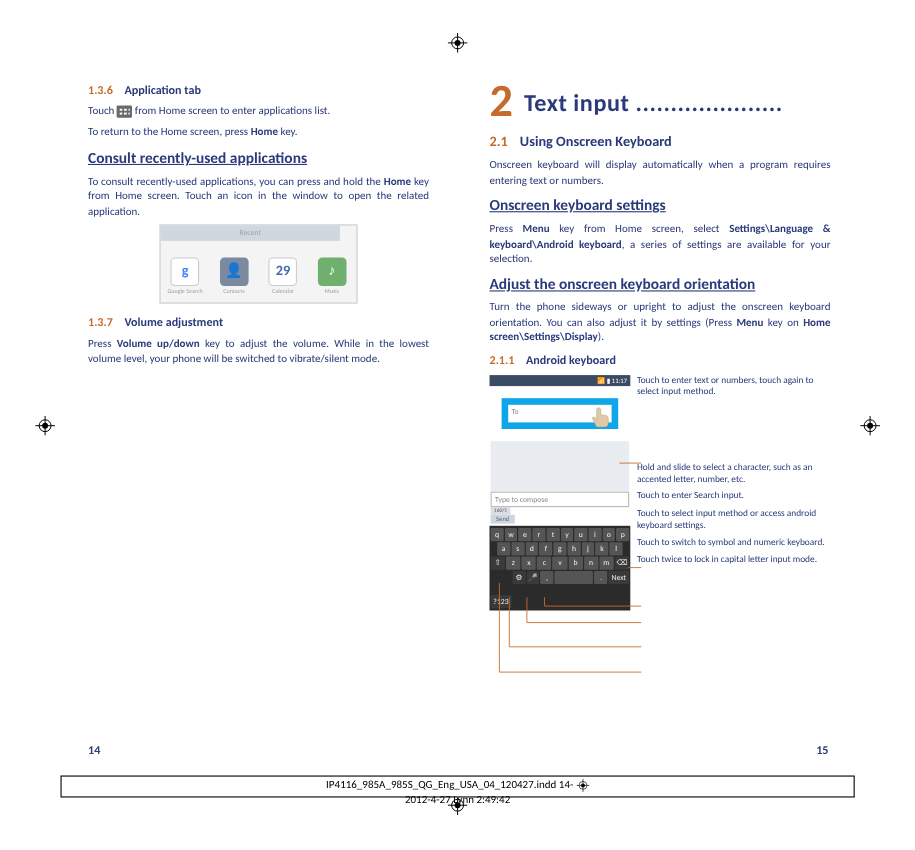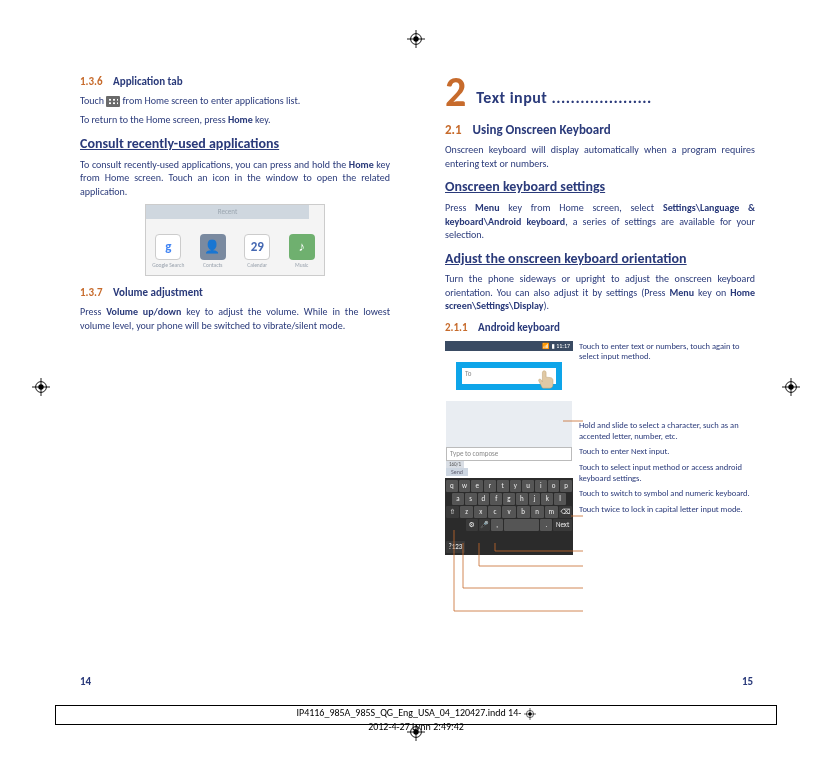--- a/index.html
+++ b/index.html
@@ -67,21 +67,21 @@
 
   
   .chap {
     display:flex; align-items:flex-end; margin-bottom:12px;
   }
   .chap .n {
     font-size:42px; font-weight:bold; color:#c76b2c;
     line-height:0.8; margin-right:10px;
   }
   .chap .t {
-    font-size:16px; font-weight:bold; color:#2a3a7a;
+    font-size:22px; font-weight:bold; color:#2a3a7a;
     letter-spacing:0.5px;
   }
   h2.sub {
     font-size:13px; margin:10px 0 5px;
   }
   h2.sub .sec-num{ font-size:13px;}
   h3.sub2 { font-size:11px; margin:8px 0 5px; }
 
   
   .kb-fig {
@@ -320,21 +320,21 @@
             <div class="key"> , </div>
             <div class="key sp"> </div>
             <div class="key">.</div>
             <div class="key d" style="flex: 1.6 1 0%;">Next</div>
           </div>
         </div>
     </div>
     <div class="callouts" id="callouts">
         <div style="margin-bottom: 58px;">Touch to enter text or numbers, touch again to select input method.</div>
         <div>Hold and slide to select a character, such as an accented letter, number, etc.</div>
-        <div>Touch to enter Next input.</div>
+        <div>Touch to enter Search input.</div>
         <div>Touch to select input method or access android keyboard settings.</div>
         <div>Touch to switch to symbol and numeric keyboard.</div>
         <div>Touch twice to lock in capital letter input mode.</div>
       </div>
   </div>
 </div>
 
 <svg class="lines">
   <line x1="118" y1="13" x2="138" y2="13"></line>
   <line x1="126" y1="108" x2="138" y2="108"></line>

